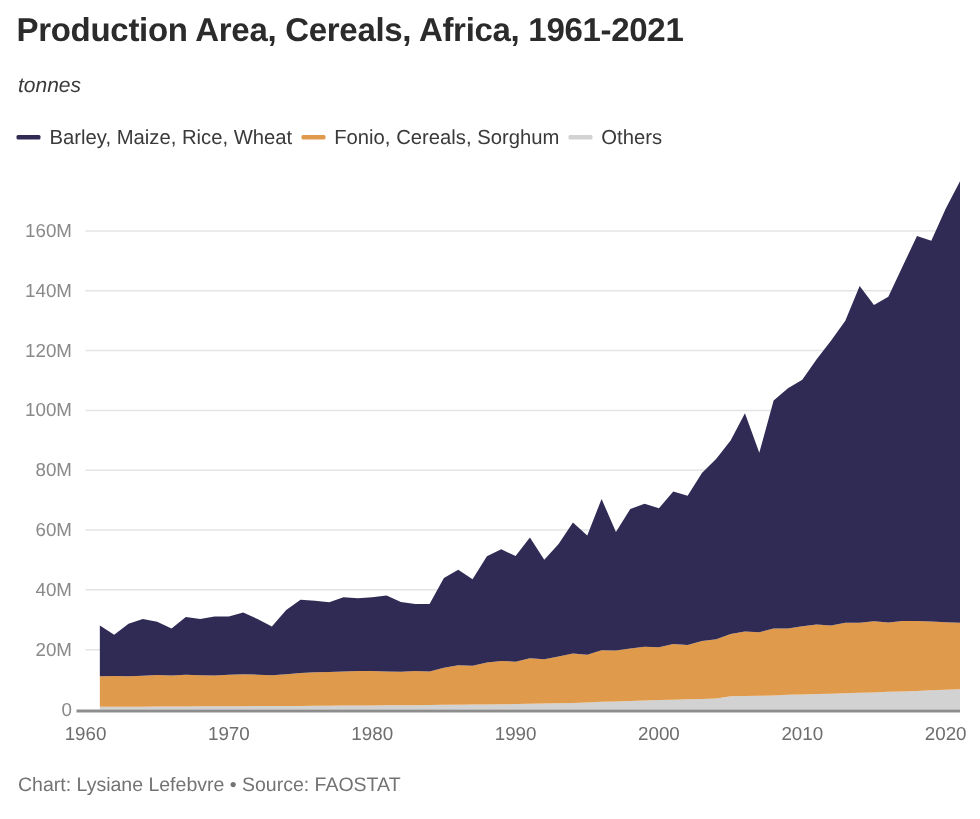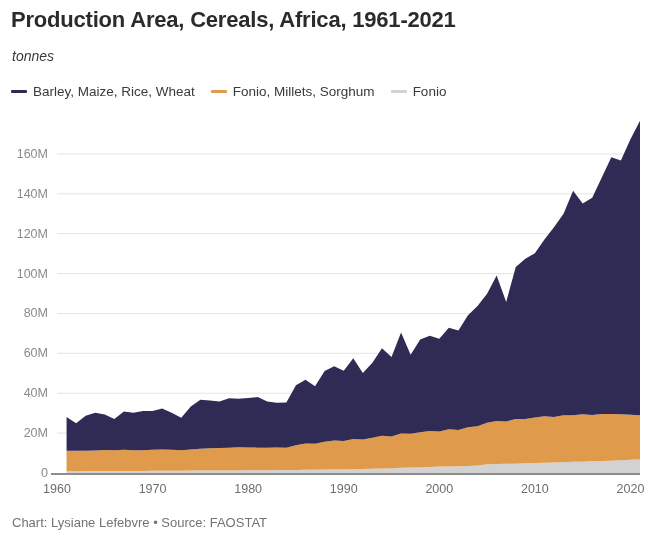--- a/index.html
+++ b/index.html
@@ -38,21 +38,21 @@
     color: #3a3a3a;
     white-space: nowrap;
     font-style: italic;
   }
   #chart-legend {
     position: absolute;
     left: 11px;
     top: 84px;
     display: flex;
     align-items: center;
-    gap: 16px;
+    gap: 6px;
     white-space: nowrap;
   }
   .legend-item {
     display: flex;
     align-items: center;
     gap: 6px;
   }
   .legend-swatch {
     display: inline-block;
     width: 16px;
@@ -101,25 +101,25 @@
 
   <div id="chart-subtitle">tonnes</div>
 
   <div id="chart-legend">
     <div class="legend-item">
       <span class="legend-swatch" style="background: rgb(48, 43, 84);"></span>
       <span class="legend-label">Barley, Maize, Rice, Wheat</span>
     </div>
     <div class="legend-item">
       <span class="legend-swatch" style="background: rgb(224, 154, 76);"></span>
-      <span class="legend-label">Fonio, Millets, Sorghum</span>
+      <span class="legend-label">Fonio, Cereals, Sorghum</span>
     </div>
     <div class="legend-item">
       <span class="legend-swatch" style="background: rgb(210, 210, 210);"></span>
-      <span class="legend-label">Fonio</span>
+      <span class="legend-label">Others</span>
     </div>
   </div>
 
   <div id="plot-wrap">
     <svg id="plot-svg" width="653" height="394" viewBox="0 0 653 394">
       <g id="gridlines">
           <line x1="57" y1="329.11764705882354" x2="640" y2="329.11764705882354" stroke="#e4e4e4" stroke-width="1"></line>
           <line x1="57" y1="289.2352941176471" x2="640" y2="289.2352941176471" stroke="#e4e4e4" stroke-width="1"></line>
           <line x1="57" y1="249.35294117647058" x2="640" y2="249.35294117647058" stroke="#e4e4e4" stroke-width="1"></line>
           <line x1="57" y1="209.47058823529412" x2="640" y2="209.47058823529412" stroke="#e4e4e4" stroke-width="1"></line>

